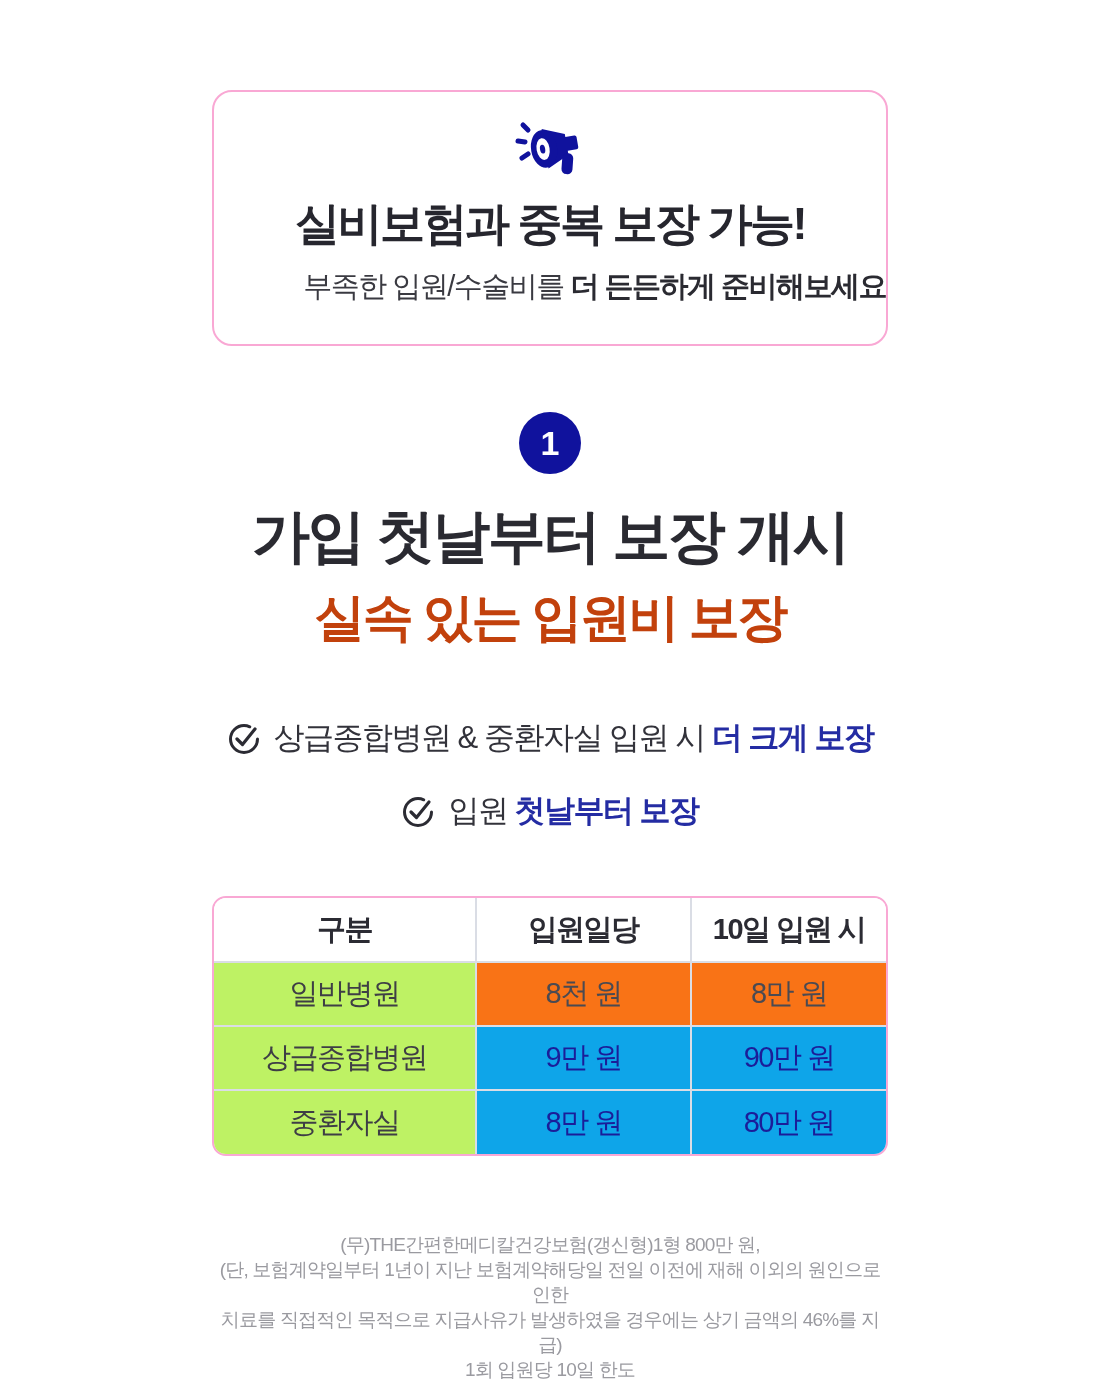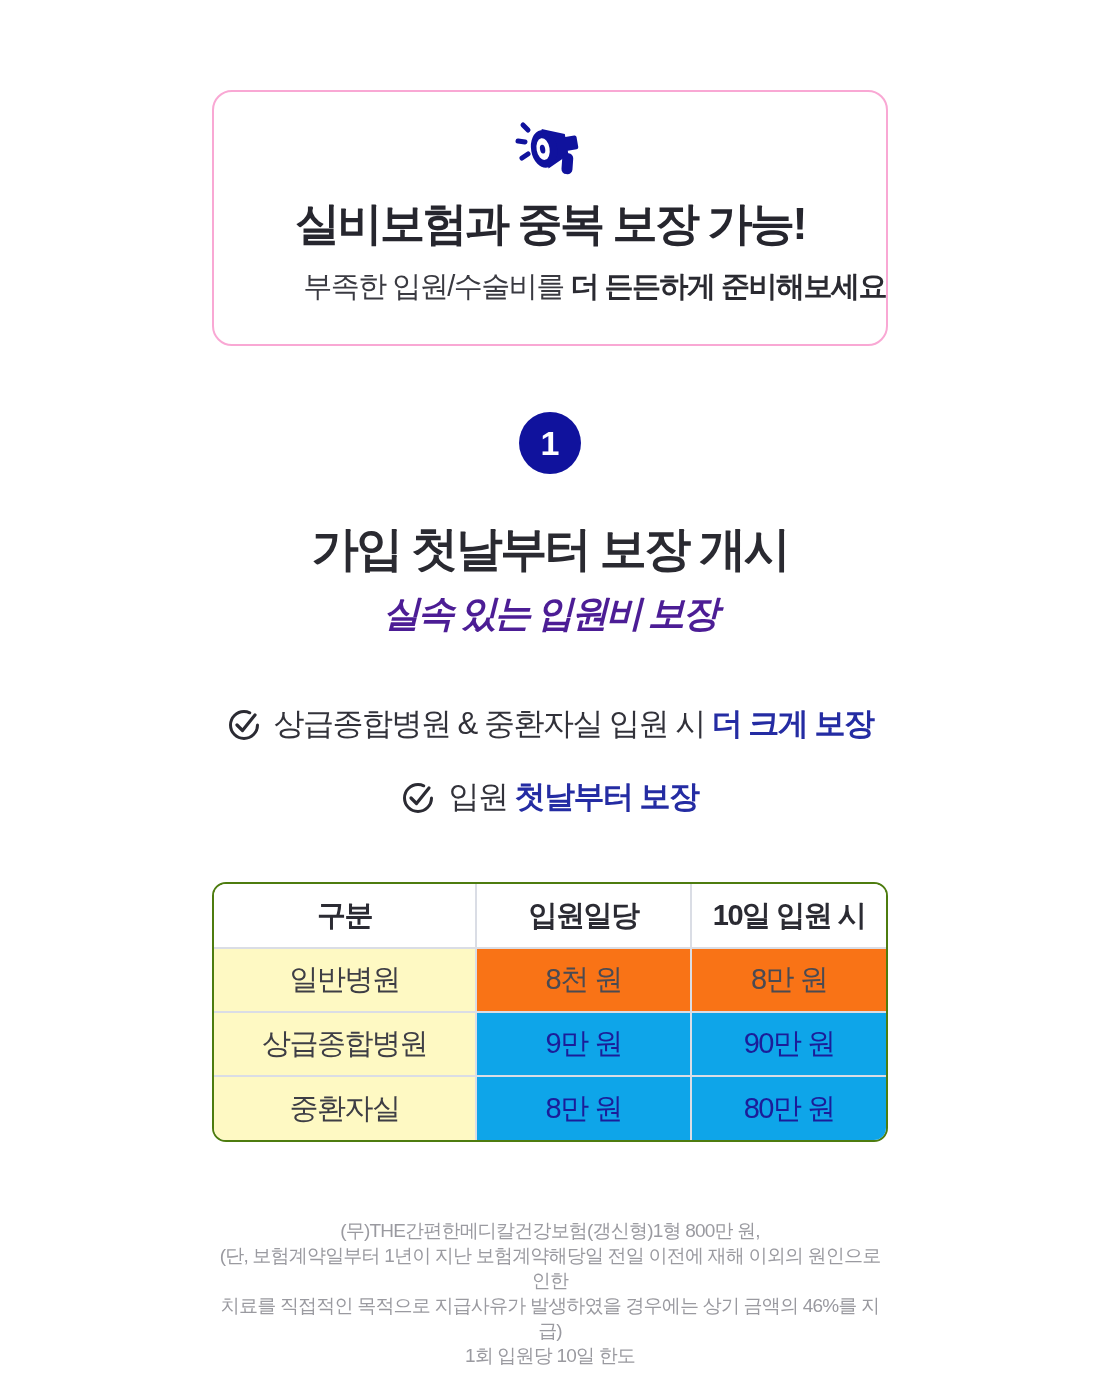--- a/index.html
+++ b/index.html
@@ -29,55 +29,55 @@
 
   
   .num-badge {
     width:62px; height:62px; margin:66px auto 0; border-radius:50%;
     background:#10129d; color:#ffffff;
     font-size:34px; font-weight:700; line-height:62px; text-align:center;
   }
 
   
   .heading-1 {
-    margin-top:44px; font-size:47px; font-weight:800;
+    margin-top:24px; font-size:58px; font-weight:800;
     letter-spacing:-2.5px; color:#2a2a31;
   }
   .heading-2 {
-    margin-top:8px; font-size:37px; font-weight:800;
-    letter-spacing:-2.5px; color:#4c1d95;font-style:italic;
+    margin-top:8px; font-size:51px; font-weight:800;
+    letter-spacing:-2.5px; color:#c2410c;
   }
 
   
   .bullets { margin-top:64px; }
   .bullet {
     display:flex; align-items:center; justify-content:center;
     gap:11px; margin-bottom:31px;
     font-size:31px; letter-spacing:-1.5px; color:#32323a;
   }
   .bullet .b { font-weight:800; color:#242ca3; }
   .check-icon { flex:0 0 auto; }
 
   
   .table-wrap {
     margin-top:64px;
-    border:2px solid #4d7c0f; border-radius:14px;
+    border:2px solid #f9a8d4; border-radius:14px;
     overflow:hidden; background:#fff;
   }
   table { width:100%; border-collapse:collapse; table-layout:fixed; }
   col.c1 { width:39%; } col.c2 { width:32%; } col.c3 { width:29%; }
   th, td {
     height:64px; font-size:29px; letter-spacing:-1.5px;
     border-right:2px solid #dadde5; border-bottom:2px solid #dadde5;
     text-align:center; vertical-align:middle;
   }
   th:last-child, td:last-child { border-right:none; }
   tr:last-child td { border-bottom:none;margin-left:36px; }
   th { font-weight:700; color:#2b2b33; background:#ffffff; }
-  td.row-label { color:#3e3e45; font-weight:400; background:#fef9c3;font-family:Liberation Mono, monospace; }
+  td.row-label { color:#3e3e45; font-weight:400; background:#bef264;font-family:Liberation Mono, monospace; }
   td.val { color:#4a4a52; font-weight:400; background:#f97316; }
   td.val.hl { background:#0ea5e9; color:#1b1d99; font-weight:400; }
 
   
   .footnote {
     margin-top:76px; font-size:19px; line-height:25px;
     letter-spacing:-0.8px; color:#9a9aa0;
   }
 </style>
 </head>

